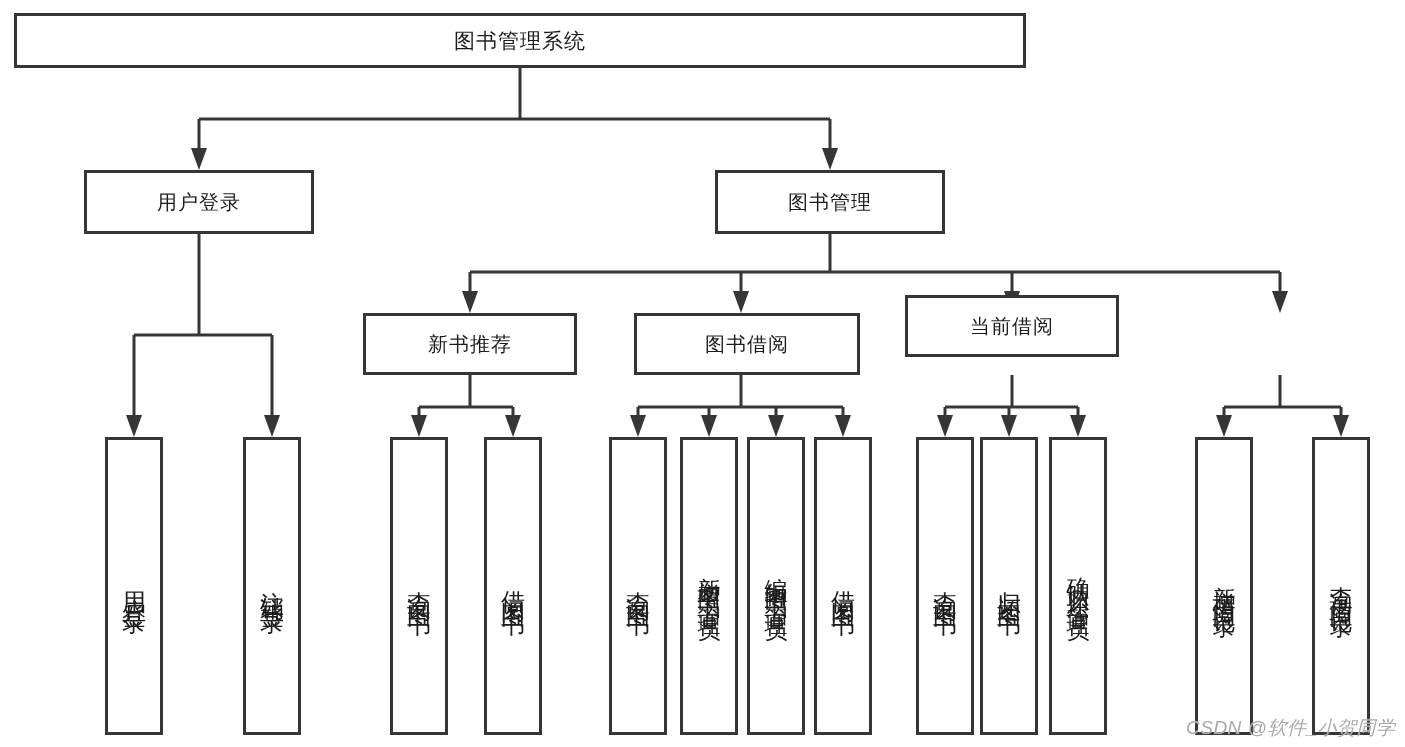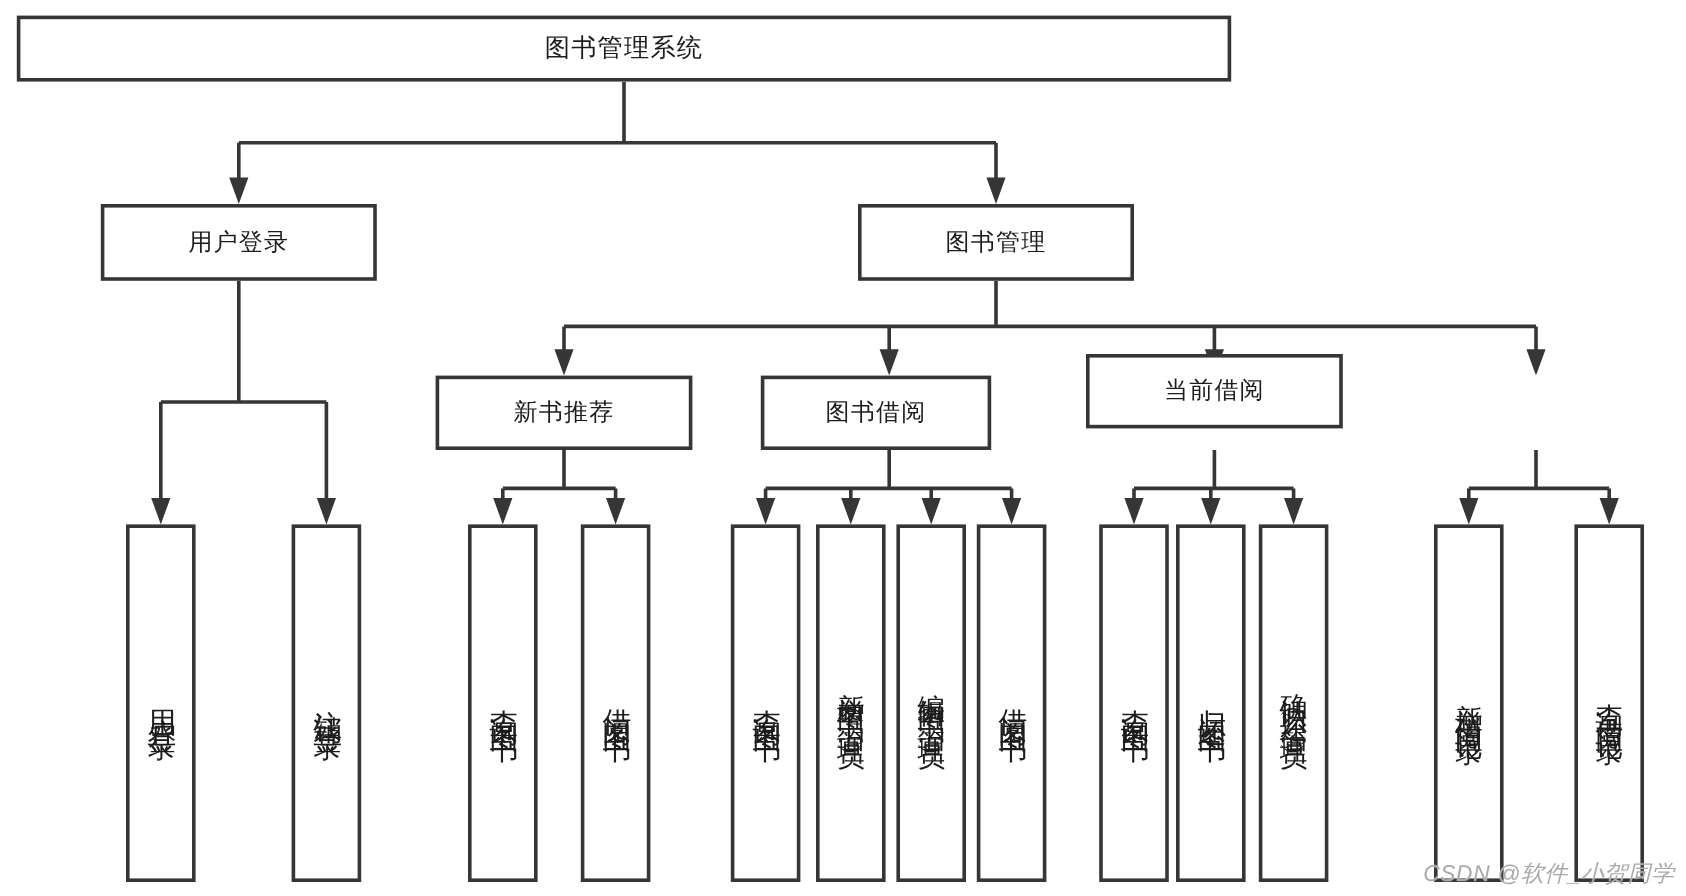--- a/index.html
+++ b/index.html
@@ -98,21 +98,21 @@
       M1333 415 L1349 415 L1341 437 Z
     "></path>
   </svg>
 
   <div class="box h root" style="left:14px;top:13px;width:1012px;height:55px">图书管理系统</div>
 
   <div class="box h" style="left:84px;top:170px;width:230px;height:64px">用户登录</div>
   <div class="box h" style="left:715px;top:170px;width:230px;height:64px">图书管理</div>
 
   <div class="box h" style="left:363px;top:313px;width:214px;height:62px">新书推荐</div>
-  <div class="box h" style="left:634px;top:313px;width:192px;height:62px">图书借阅</div>
+  <div class="box h" style="left:634px;top:313px;width:226px;height:62px">图书借阅</div>
   <div class="box h" style="left:905px;top:295px;width:214px;height:62px">当前借阅</div>
 
   <div class="box v" style="left:105px;top:437px;width:58px;height:298px">用户登录</div>
   <div class="box v" style="left:243px;top:437px;width:58px;height:298px">注销登录</div>
 
   <div class="box v" style="left:390px;top:437px;width:58px;height:298px">查询图书</div>
   <div class="box v" style="left:484px;top:437px;width:58px;height:298px">借阅图书</div>
 
   <div class="box v" style="left:609px;top:437px;width:58px;height:298px">查询图书</div>
   <div class="box v small" style="left:680px;top:437px;width:58px;height:298px">新增图书（管理员）</div>

